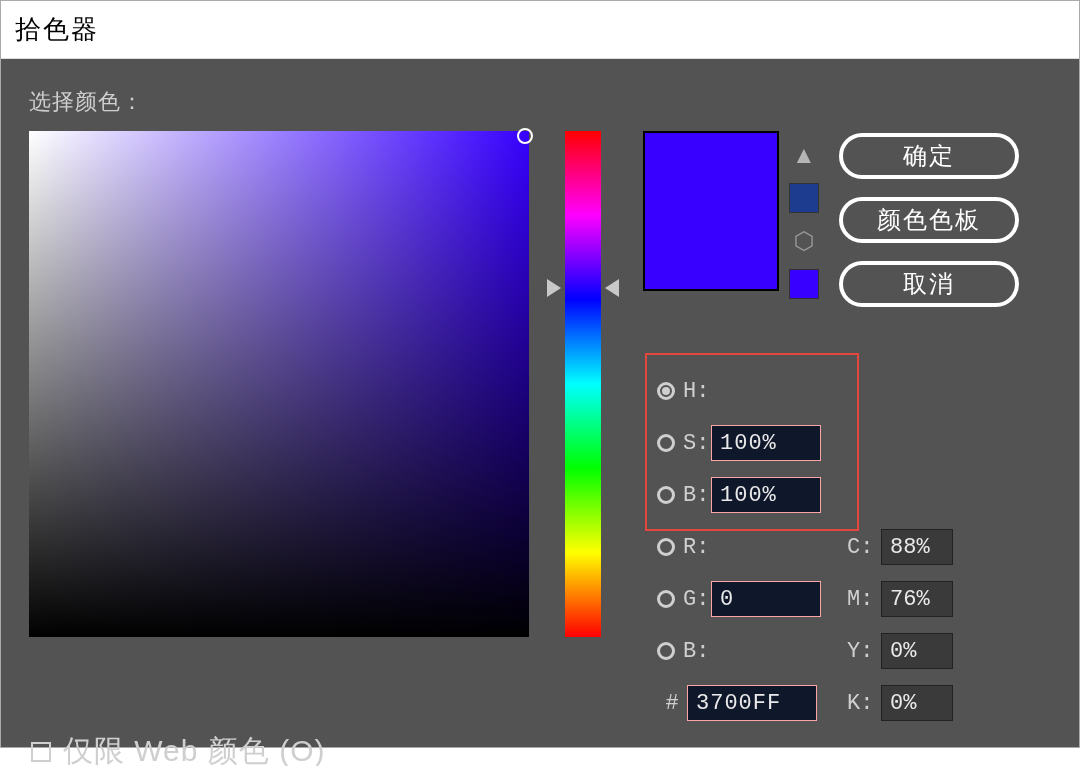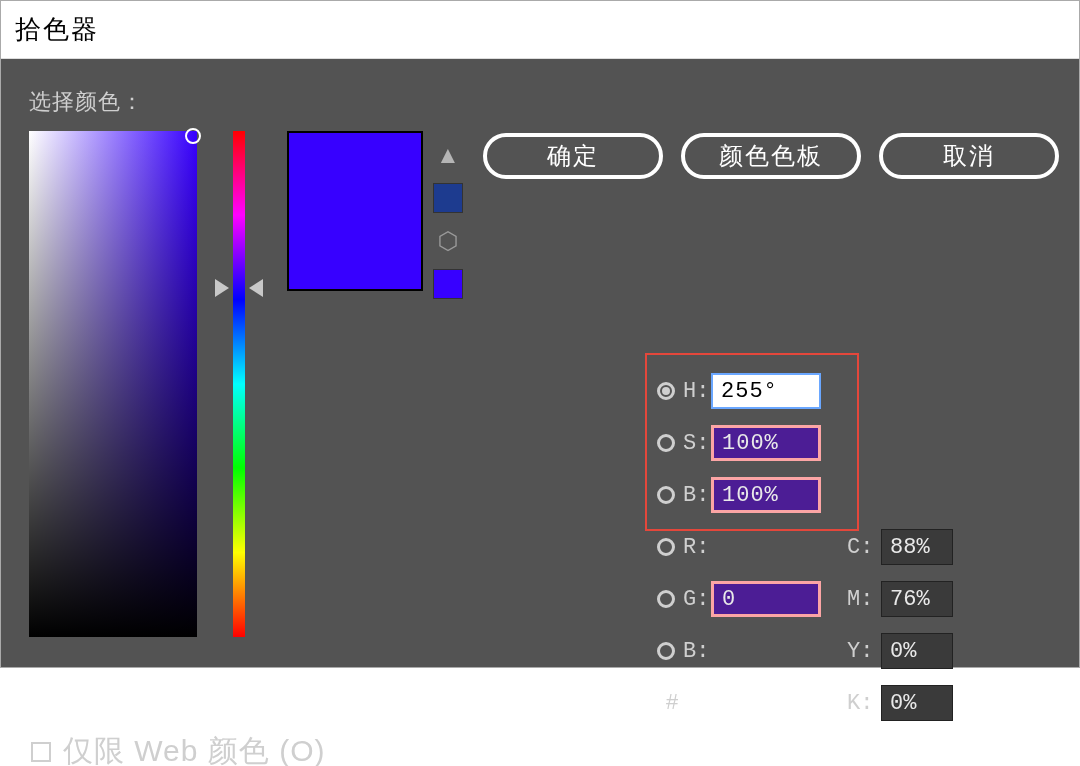--- a/index.html
+++ b/index.html
@@ -1,20 +1,20 @@
 <!DOCTYPE html>
 <html><head>
 <meta charset="utf-8">
 <style>
   * { box-sizing: border-box; margin: 0; padding: 0; }
   html, body { width: 1080px; height: 766px; font-family: "Microsoft YaHei", "SimSun", sans-serif; background: #fff; }
-  .window { width: 1080px; height: 668px; background: #fff; display: flex; flex-direction: column; border: 1px solid #aaa; }
+  .window { width: 1080px; height: 748px; background: #fff; display: flex; flex-direction: column; border: 1px solid #aaa; }
   .titlebar { height: 58px; background: #fff; display: flex; align-items: center; padding: 0 14px; border-bottom: 1px solid #ddd; }
   .titlebar span { font-size: 26px; color: #000; letter-spacing: 2px; }
-  .body { flex: 1; background: #535353; padding: 28px 20px 20px 28px; position: relative; }
+  .body { flex: 1; background: #535353; padding: 28px 32px 20px 28px; position: relative; }
   .label-select { color: #cfcfcf; font-size: 22px; letter-spacing: 1px; margin-bottom: 14px; }
   .row1 { display: flex; position: relative; }
   .satval {
     width: 500px; height: 506px; position: relative;
     background:
       linear-gradient(to top, #000, rgba(0,0,0,0)),
       linear-gradient(to right, #fff, #3700ff);
   }
   .satval .cursor {
     position: absolute; top: -3px; right: -4px; width: 16px; height: 16px;
@@ -29,36 +29,36 @@
   }
   .hue-arrow-l, .hue-arrow-r { position: absolute; width: 0; height: 0; border-top: 9px solid transparent; border-bottom: 9px solid transparent; }
   .hue-arrow-l { left: -18px; top: 148px; border-left: 14px solid #c8c8c8; }
   .hue-arrow-r { right: -18px; top: 148px; border-right: 14px solid #c8c8c8; }
   .swatches { margin-left: 42px; display: flex; flex-direction: column; align-items: flex-start; }
   .swatch-new { width: 136px; height: 160px; border: 2px solid #000; background: #3700ff; }
   .icons-col { margin-left: 10px; display: flex; flex-direction: column; align-items: center; gap: 14px; padding-top: 10px; }
   .warn-icon { color: #b5b5b5; font-size: 24px; }
   .swatch-small { width: 30px; height: 30px; border: 1px solid #333; }
   .cube-icon { color: #9a9a9a; font-size: 24px; }
-  .buttons { margin-left: 20px; display: flex; flex-direction: row; gap: 18px; padding-top: 2px; }
+  .buttons { margin-left: 20px; display: flex; flex-direction: column; gap: 18px; padding-top: 2px; }
   .pillbtn {
     width: 180px; height: 46px; border: 4px solid #fff; border-radius: 26px;
     background: transparent; color: #fff; font-size: 24px; text-align: center; line-height: 38px;
     cursor: pointer; letter-spacing: 2px;
   }
   .redbox { position: absolute; left: 644px; top: 294px; width: 214px; height: 178px; border: 2px solid #e4473b; pointer-events: none; }
   .fields { position: absolute; left: 656px; top: 312px; }
   .fields2 { position: absolute; left: 656px; top: 468px; }
   .col-right { position: absolute; left: 846px; top: 468px; }
   .fieldrow { display: flex; align-items: center; height: 40px; margin-bottom: 12px; }
   .radio { width: 18px; height: 18px; border: 3px solid #cfcfcf; border-radius: 50%; margin-right: 8px; display: inline-flex; align-items: center; justify-content: center; }
   .radio.sel::after { content:""; width:8px; height:8px; background:#cfcfcf; border-radius:50%; }
   .flabel { color: #cfcfcf; font-size: 22px; width: 28px; font-family: "Courier New", monospace; }
   .finput {
-    width: 110px; height: 36px; background: #4c1d95; border: 3px solid #fca5a5; color: #e9e9e9;
+    width: 110px; height: 36px; background: #0f172a; border: 1px solid #fca5a5; color: #e9e9e9;
     font-size: 22px; padding: 0 8px; font-family: "Courier New", monospace; letter-spacing: 1px;
   }
   .finput.active { background: #fff; color: #000; border: 2px solid #6aa7ff; }
   .hexrow { display: flex; align-items: center; height: 40px; }
   .hexlabel { color: #cfcfcf; font-size: 22px; width: 30px; text-align: center; font-family: "Courier New", monospace; }
   .weblabel { position: absolute; left: 30px; top: 672px; display: flex; align-items: center; color: #cfcfcf; font-size: 30px; letter-spacing: 1px; }
   .checkbox { width: 20px; height: 20px; border: 2px solid #cfcfcf; margin-right: 12px; }
   .label-r { color:#cfcfcf; font-size:22px; width:34px; font-family:"Courier New", monospace; }
   .finput-r { width: 72px; height:36px; background:#3a3a3a; border:1px solid #222; color:#e9e9e9; font-size:22px; padding:0 8px; font-family:"Courier New", monospace; }
 </style>
@@ -100,21 +100,20 @@
         <div class="pillbtn">取消</div>
       </div>
     </div>
 
     <div class="redbox"></div>
 
     <div class="fields">
       <div class="fieldrow">
         <span class="radio sel"></span>
         <span class="flabel">H:</span>
-        <input class="finput active" value="255°" style="">
       </div>
       <div class="fieldrow">
         <span class="radio"></span>
         <span class="flabel">S:</span>
         <input class="finput" value="100%" style="">
       </div>
       <div class="fieldrow">
         <span class="radio"></span>
         <span class="flabel">B:</span>
         <input class="finput" value="100%" style="">
@@ -130,20 +129,21 @@
         <span class="radio"></span>
         <span class="flabel">G:</span>
         <input class="finput" value="0" style="">
       </div>
       <div class="fieldrow">
         <span class="radio"></span>
         <span class="flabel">B:</span>
       </div>
       <div class="hexrow">
         <span class="hexlabel">#</span>
+        <input class="finput" style="width: 130px;" value="3700FF">
       </div>
     </div>
 
     <div class="col-right">
       <div class="fieldrow">
         <span class="label-r">C:</span>
         <input class="finput-r" value="88%" style="">
       </div>
       <div class="fieldrow">
         <span class="label-r">M:</span>

